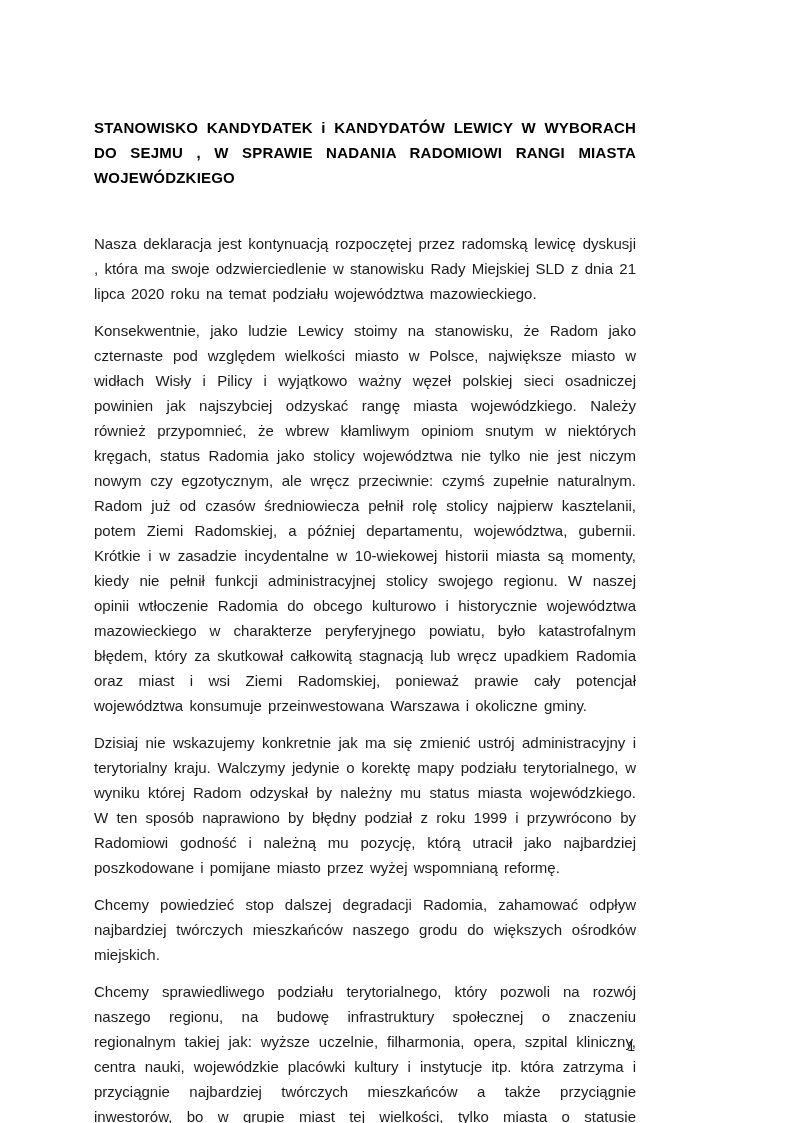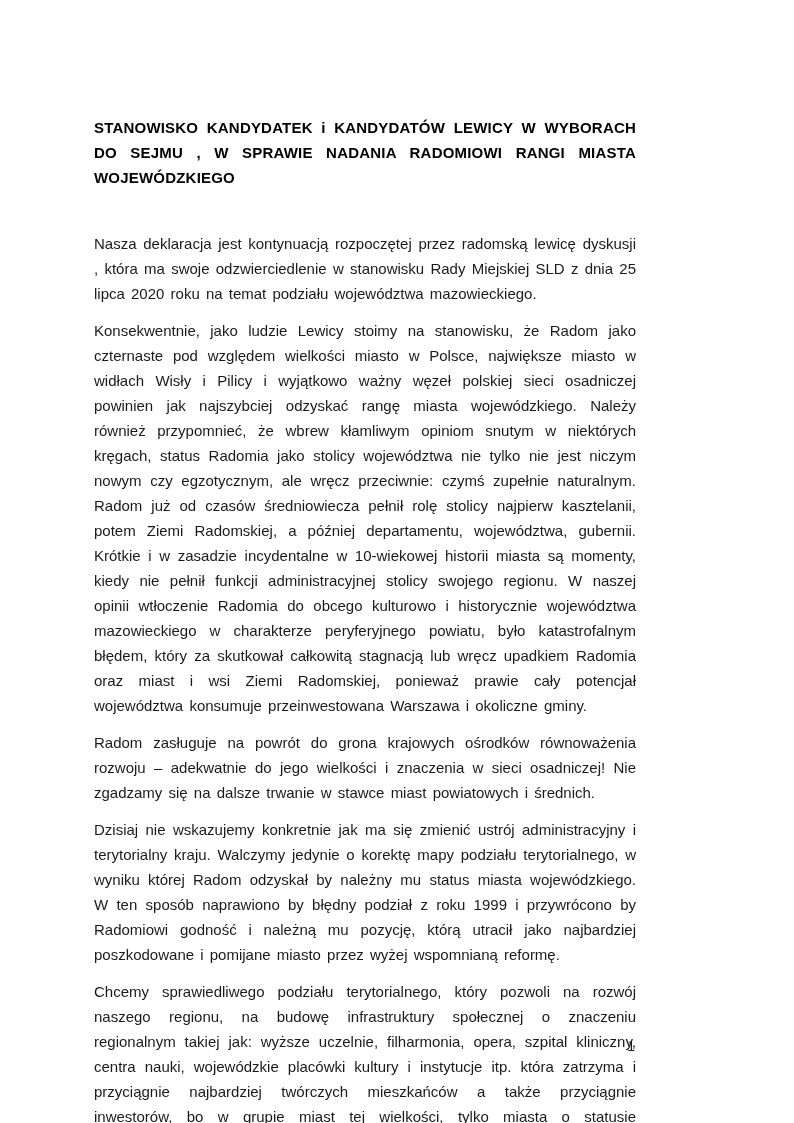--- a/index.html
+++ b/index.html
@@ -47,27 +47,27 @@
 </style>
 </head>
 <body>
 
 <div class="page">
   <h1 class="doc-title">STANOWISKO  KANDYDATEK  i  KANDYDATÓW  LEWICY  W  WYBORACH  DO  SEJMU , W  SPRAWIE NADANIA  RADOMIOWI  RANGI  MIASTA WOJEWÓDZKIEGO</h1>
 
   <div class="doc-body">
 
 
-      <p>Nasza deklaracja jest kontynuacją rozpoczętej przez radomską lewicę dyskusji , która ma swoje odzwierciedlenie w stanowisku Rady Miejskiej SLD z dnia 25 lipca 2020 roku na temat podziału województwa mazowieckiego.</p>
+      <p>Nasza deklaracja jest kontynuacją rozpoczętej przez radomską lewicę dyskusji , która ma swoje odzwierciedlenie w stanowisku Rady Miejskiej SLD z dnia 21 lipca 2020 roku na temat podziału województwa mazowieckiego.</p>
 
       <p>Konsekwentnie, jako ludzie Lewicy stoimy na stanowisku, że Radom jako czternaste pod względem wielkości miasto w Polsce, największe miasto w widłach Wisły i Pilicy i wyjątkowo ważny węzeł polskiej sieci osadniczej powinien jak najszybciej odzyskać rangę miasta wojewódzkiego. Należy również przypomnieć, że wbrew kłamliwym opiniom snutym w niektórych kręgach, status Radomia jako stolicy województwa nie tylko nie jest niczym nowym czy egzotycznym, ale wręcz przeciwnie: czymś zupełnie naturalnym. Radom już od czasów średniowiecza pełnił rolę stolicy najpierw kasztelanii, potem Ziemi Radomskiej, a później departamentu, województwa, gubernii. Krótkie i w zasadzie incydentalne w 10-wiekowej historii miasta są momenty, kiedy nie pełnił funkcji administracyjnej stolicy swojego regionu. W naszej opinii wtłoczenie Radomia do obcego kulturowo i historycznie województwa mazowieckiego w charakterze peryferyjnego powiatu, było katastrofalnym błędem, który za skutkował całkowitą stagnacją lub wręcz upadkiem Radomia oraz miast i wsi Ziemi Radomskiej, ponieważ prawie cały potencjał województwa konsumuje przeinwestowana Warszawa i okoliczne gminy.</p>
 
-      <p>Radom zasługuje na powrót do grona krajowych ośrodków równoważenia rozwoju – adekwatnie do jego wielkości i znaczenia w sieci osadniczej! Nie zgadzamy się na dalsze trwanie w stawce miast powiatowych i średnich.</p>
 
       <p>Dzisiaj nie wskazujemy konkretnie jak ma się zmienić ustrój administracyjny i terytorialny kraju. Walczymy jedynie o korektę mapy podziału terytorialnego, w wyniku której Radom odzyskał by należny mu status miasta wojewódzkiego. W ten sposób naprawiono by błędny podział z roku 1999 i przywrócono by Radomiowi godność i należną mu pozycję, którą utracił jako najbardziej poszkodowane i pomijane miasto przez wyżej wspomnianą reformę.</p>
 
+      <p>Chcemy powiedzieć stop dalszej degradacji Radomia, zahamować odpływ najbardziej twórczych mieszkańców naszego grodu do większych ośrodków miejskich.</p>
 
       <p>Chcemy sprawiedliwego podziału terytorialnego, który pozwoli na rozwój naszego regionu, na budowę infrastruktury społecznej o znaczeniu regionalnym takiej jak: wyższe uczelnie, filharmonia, opera, szpital kliniczny, centra nauki, wojewódzkie placówki kultury i instytucje itp. która zatrzyma i przyciągnie najbardziej twórczych mieszkańców a także przyciągnie inwestorów, bo w grupie miast tej wielkości, tylko miasta o statusie wojewódzkim mogą sobie pozwolić na inwestycje o znaczeniu regionalnym. Fakt bycia miastem wojewódzkim, jest dziś, w opinii ekspertów niekwestionowaną ”koncesją na rozwój”.</p>
 
     </div>
 
   <div class="page-number">1</div>
 </div>
 
 </body></html>

